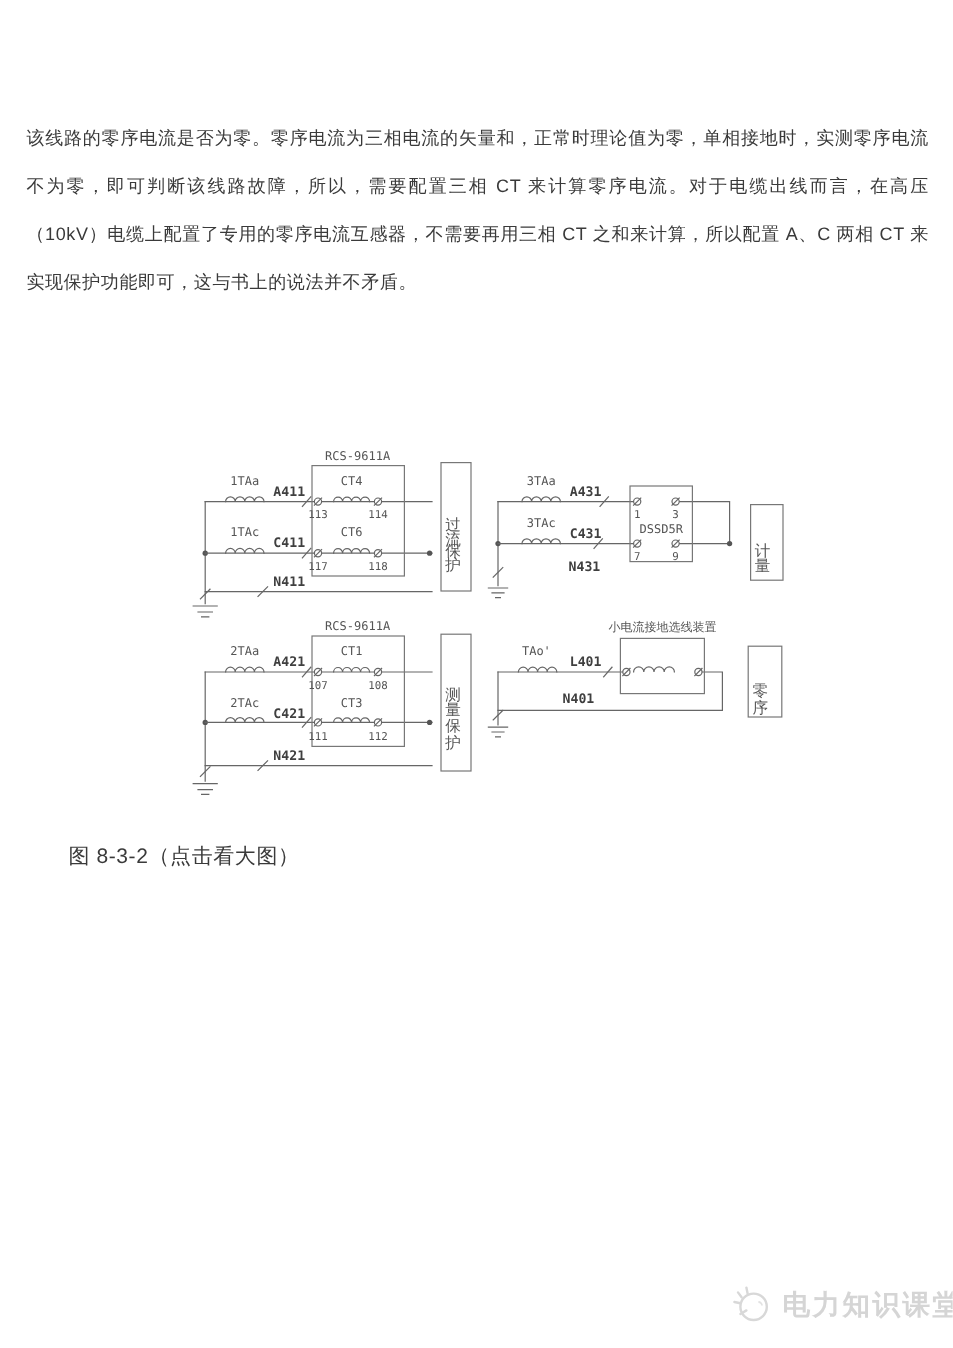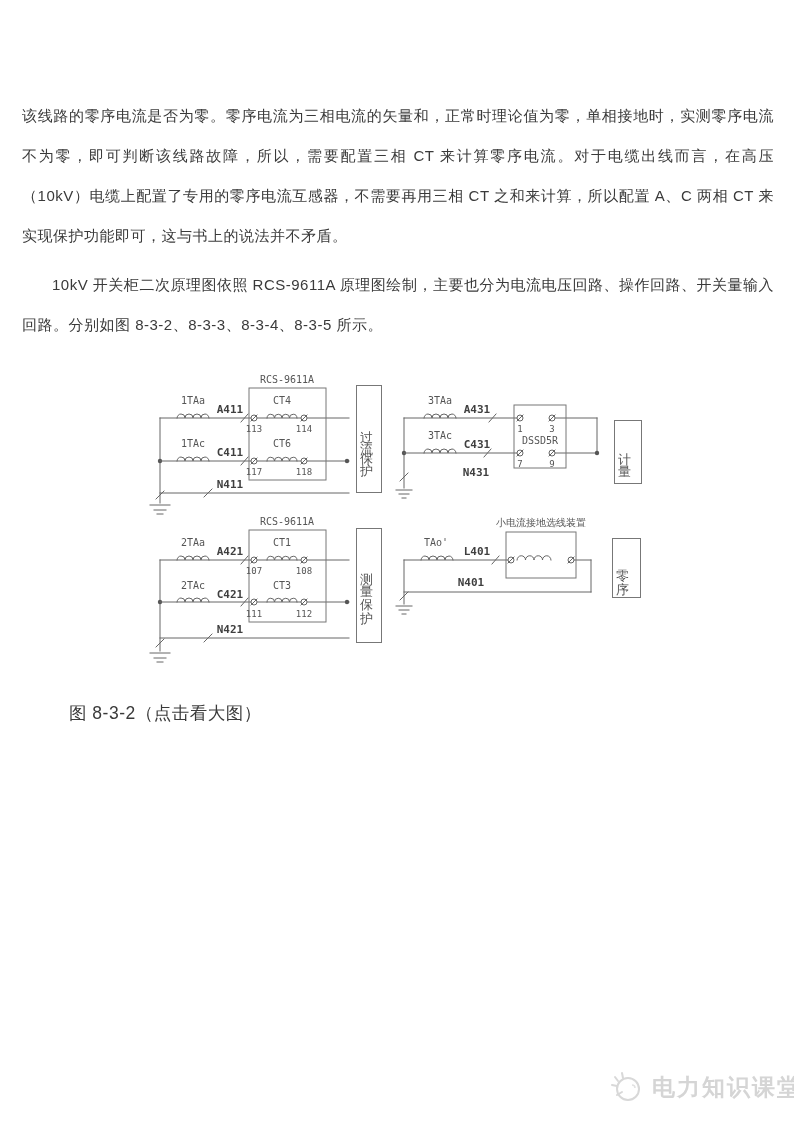--- a/index.html
+++ b/index.html
@@ -3,25 +3,25 @@
 <meta charset="utf-8">
 <style>
   html,body{margin:0;padding:0;background:#ffffff;}
   .page{position:relative;width:794px;height:1123px;background:#ffffff;overflow:hidden;
         font-family:"Liberation Sans",sans-serif;color:#3a3a3a;}
   .body-text{position:absolute;left:22px;width:752px;margin:0;font-size:15px;
              line-height:40px;text-align:justify;letter-spacing:.5px;}
   .indent{text-indent:2em;}
   .p1{top:96px;}
   .p2{top:265px;}
-  .caption{position:absolute;left:34px;top:696px;margin:0;font-size:17.5px;line-height:34px;
+  .caption{position:absolute;left:22px;top:696px;margin:0;font-size:17.5px;line-height:34px;
            text-indent:2em;letter-spacing:.5px;}
   .p3{top:737px;}
 
-  .diagram{position:absolute;left:144px;top:373px;width:520px;height:310px;}
+  .diagram{position:absolute;left:155px;top:373px;width:520px;height:310px;}
   .diagram svg{position:absolute;left:0;top:0;}
   .dl{stroke:#666;stroke-width:1;fill:none;stroke-linecap:square;}
   .dbx{stroke:#777;stroke-width:1;fill:none;}
   .dtxt{font-family:"DejaVu Sans Mono",monospace;font-size:10px;fill:#555;}
   .dwire{font-family:"DejaVu Sans Mono",monospace;font-size:11px;font-weight:bold;fill:#3f3f3f;}
   .dterm{font-family:"DejaVu Sans Mono",monospace;font-size:9px;fill:#555;}
   .term{fill:#fff;stroke:#666;stroke-width:1;}
   .dot{fill:#555;stroke:none;}
   .vbox{position:absolute;border:1px solid #777;writing-mode:vertical-lr;text-orientation:upright;
         font-size:13px;color:#555;box-sizing:border-box;text-align:center;background:#fff0;}
@@ -29,21 +29,20 @@
   .footer{position:absolute;left:608px;top:1068px;display:flex;align-items:center;gap:6px;}
   .brand{font-size:23px;font-weight:bold;color:#d5d5d5;letter-spacing:2px;white-space:nowrap;}
 </style>
 </head>
 <body>
 
 <div class="page">
 
   <p class="body-text p1">该线路的零序电流是否为零。零序电流为三相电流的矢量和，正常时理论值为零，单相接地时，实测零序电流不为零，即可判断该线路故障，所以，需要配置三相 CT 来计算零序电流。对于电缆出线而言，在高压（10kV）电缆上配置了专用的零序电流互感器，不需要再用三相 CT 之和来计算，所以配置 A、C 两相 CT 来实现保护功能即可，这与书上的说法并不矛盾。</p>
 
-  <p class="body-text p2 indent">10kV 开关柜二次原理图依照 RCS-9611A 原理图绘制，主要也分为电流电压回路、操作回路、开关量输入回路。分别如图 8-3-2、8-3-3、8-3-4、8-3-5 所示。</p>
 
   <div class="diagram">
     <svg width="520" height="310" viewBox="0 0 520 310">
 
       <g>
         <path class="dl" d="M16,45 V130"></path>
         <path class="dl" d="M12,126 L20,118"></path>
         <path class="dl" d="M6,132 H26 M10,137 H22 M13,141 H19"></path>
         <circle class="dot" cx="16" cy="88" r="2.2"></circle>
         <path class="dl" d="M16,45 H205"></path>

